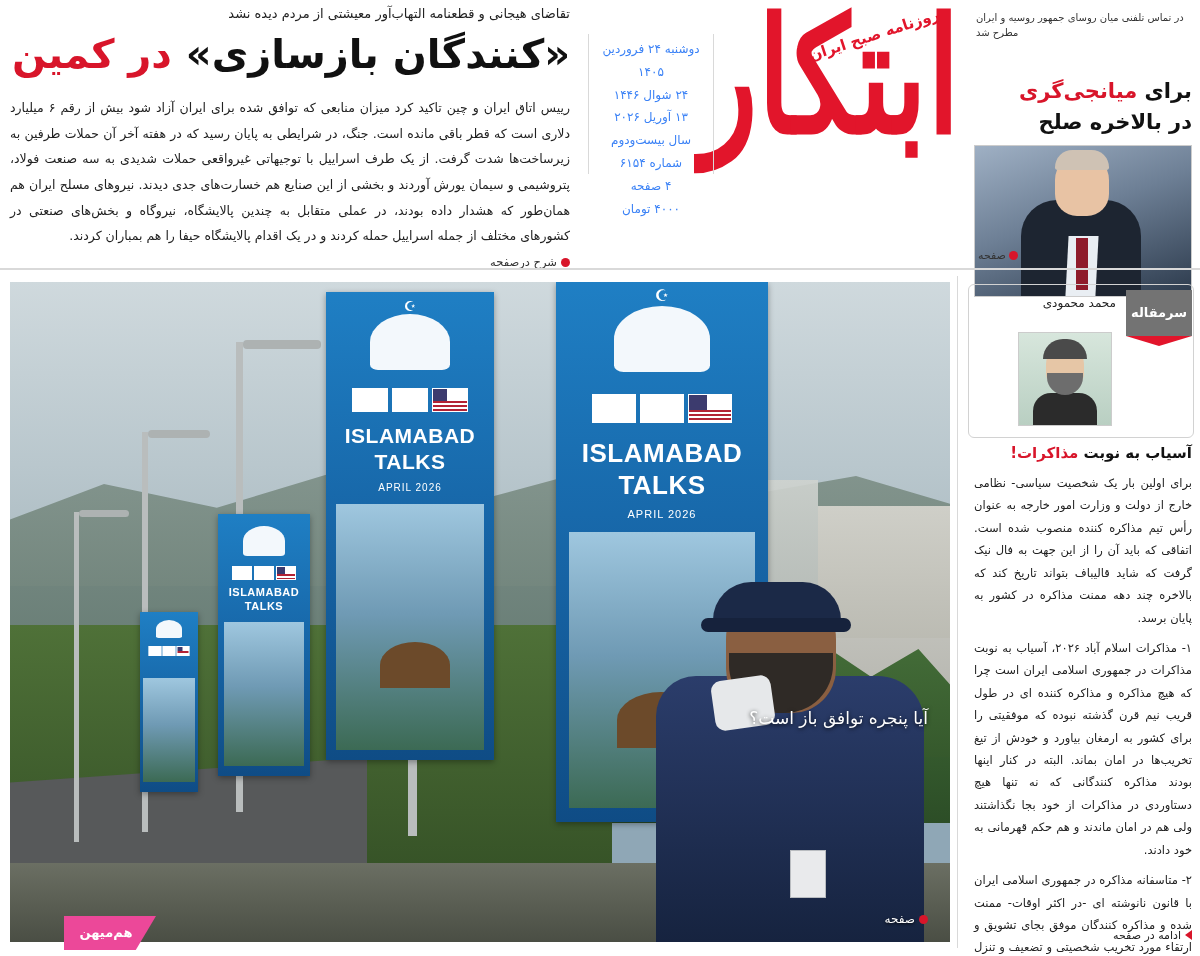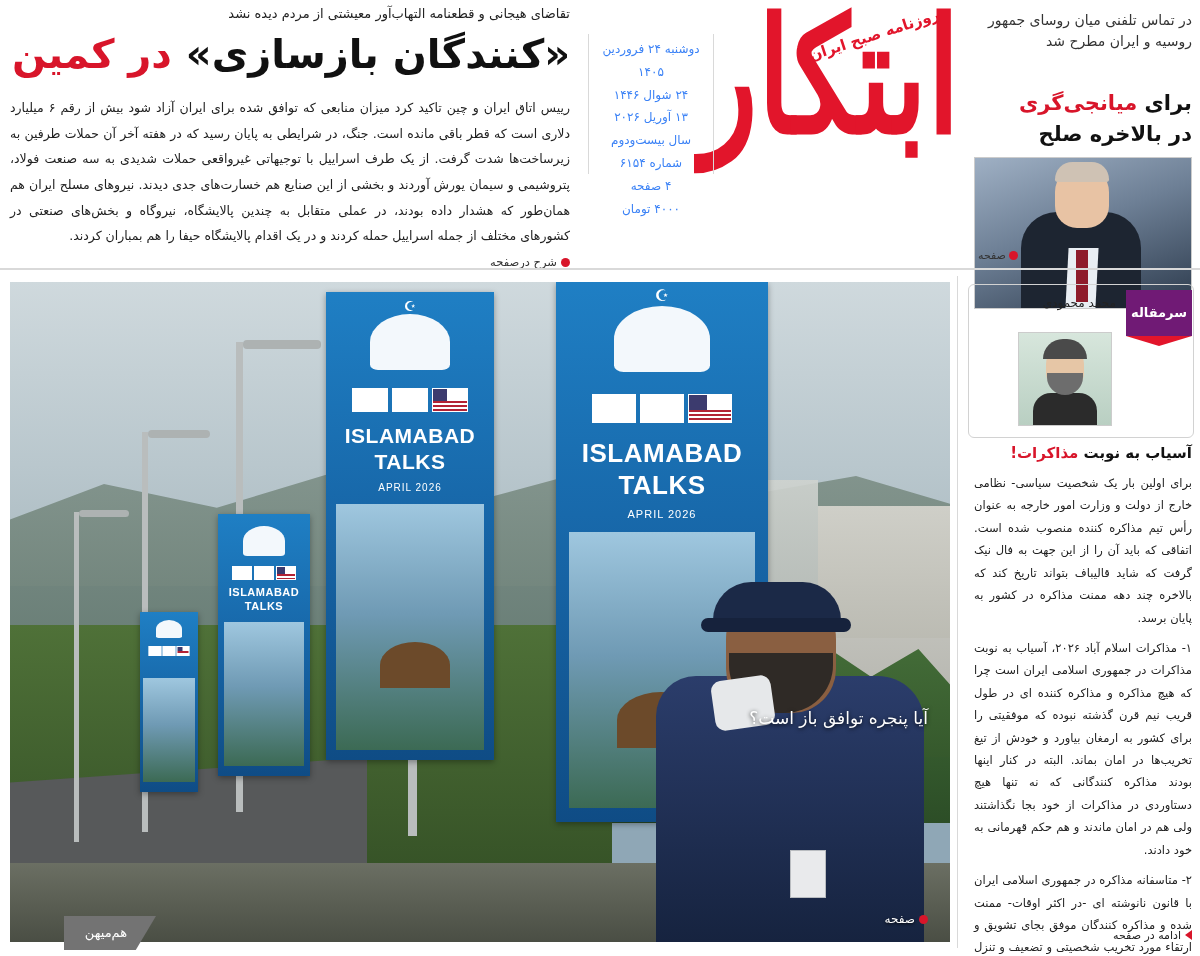--- a/index.html
+++ b/index.html
@@ -9,21 +9,21 @@
     font-family:"DejaVu Sans", sans-serif;
     color:#111;
     overflow:hidden;
     position:relative;
   }
   .page{position:relative;width:1200px;height:956px;}
 
   
   .masthead{position:absolute;left:0;top:0;width:1200px;height:268px;}
   .mast-left{position:absolute;right:0;top:0;width:232px;height:268px;padding:6px 8px 0 8px;box-sizing:border-box;}
-  .mast-left .kicker{font-size:14px;color:#333;text-align:right;line-height:1.5;margin-top:4px;}
+  .mast-left .kicker{font-size:10px;color:#333;text-align:left;line-height:1.5;margin-top:4px;}
   .mast-left h2{margin:6px 0 4px 0;font-size:21px;line-height:1.45;text-align:right;font-weight:bold;color:#111;}
   .mast-left h2 .red{color:#d8152a;}
   .mast-left .photo{
     margin-top:8px;width:216px;height:150px;
     background:linear-gradient(160deg,#9fb0c4 0%,#6d7f95 45%,#2c3a4c 100%);
     position:relative;overflow:hidden;border:1px solid #ccc;
   }
   .mast-left .photo .suit{position:absolute;left:46px;bottom:0;width:120px;height:96px;background:#1d2531;border-radius:36px 36px 0 0;}
   .mast-left .photo .shirt{position:absolute;left:92px;bottom:0;width:30px;height:60px;background:#e9eef3;transform:skewX(-3deg);}
   .mast-left .photo .tie{position:absolute;left:101px;bottom:6px;width:12px;height:52px;background:#8f1b2b;}
@@ -61,21 +61,21 @@
     margin-top:14px;font-size:12.5px;line-height:2.05;text-align:justify;color:#222;direction:rtl;
   }
   .mast-right .more{margin-top:6px;font-size:11.5px;text-align:right;color:#333;}
   .mast-right .more .dot{display:inline-block;width:9px;height:9px;background:#d8152a;border-radius:50%;margin-left:4px;vertical-align:-1px;}
 
   .hrule{position:absolute;left:0;top:268px;width:1200px;height:2px;background:#d9d9d9;}
 
   
   .editorial{position:absolute;right:0;top:276px;width:236px;height:672px;padding:0 10px;box-sizing:border-box;}
   .ed-tag{
-    position:absolute;right:8px;top:14px;width:66px;height:46px;background:#701a75;color:#fff;
+    position:absolute;right:8px;top:14px;width:66px;height:46px;background:#737373;color:#fff;
     font-size:13px;font-weight:bold;text-align:center;line-height:46px;
   }
   .ed-tag:after{content:"";position:absolute;left:-0px;bottom:-10px;border-left:33px solid transparent;border-right:33px solid transparent;border-top:10px solid #e2152b;}
   .ed-author{position:absolute;right:84px;top:20px;font-size:12px;color:#222;}
   .ed-avatar{
     position:absolute;right:88px;top:56px;width:92px;height:92px;border:1px solid #ccc;
     background:linear-gradient(180deg,#d7e6dc 0%,#b9cfc2 100%);overflow:hidden;
   }
   .ed-avatar .h{position:absolute;left:27px;top:12px;width:38px;height:44px;background:#e6c6a6;border-radius:19px 19px 16px 16px;}
   .ed-avatar .hair{position:absolute;left:24px;top:6px;width:44px;height:20px;background:#4a4a4a;border-radius:22px 22px 0 0;}
@@ -143,22 +143,22 @@
     position:absolute;right:22px;bottom:92px;width:620px;text-align:right;
     font-size:48px;line-height:1.45;font-weight:bold;color:#fff;
     text-shadow:0 2px 8px rgba(0,0,0,.85);
   }
   .ph-title .red{color:#ff1f34;}
   .ph-page{
     position:absolute;right:22px;bottom:16px;font-size:12px;color:#fff;text-shadow:0 1px 3px rgba(0,0,0,.9);
   }
   .ph-page .dot{display:inline-block;width:9px;height:9px;background:#d8152a;border-radius:50%;margin-left:4px;vertical-align:-1px;}
 
-  .corner-mark{position:absolute;left:64px;bottom:6px;width:92px;height:34px;background:#737373;
-     clip-path:polygon(0 0,100% 0,78% 100%,0 100%);}
+  .corner-mark{position:absolute;left:64px;bottom:6px;width:92px;height:34px;background:#ec4899;
+     clip-path:polygon(0 0,100% 0,78% 100%,0 100%);font-weight:bold;}
   .corner-mark span{display:block;color:#fff;font-size:13px;line-height:34px;text-align:center;padding-right:8px;}
 </style>
 </head>
 <body>
 
 <div class="page">
 
   <div class="masthead">
 
     <div class="mast-left">

